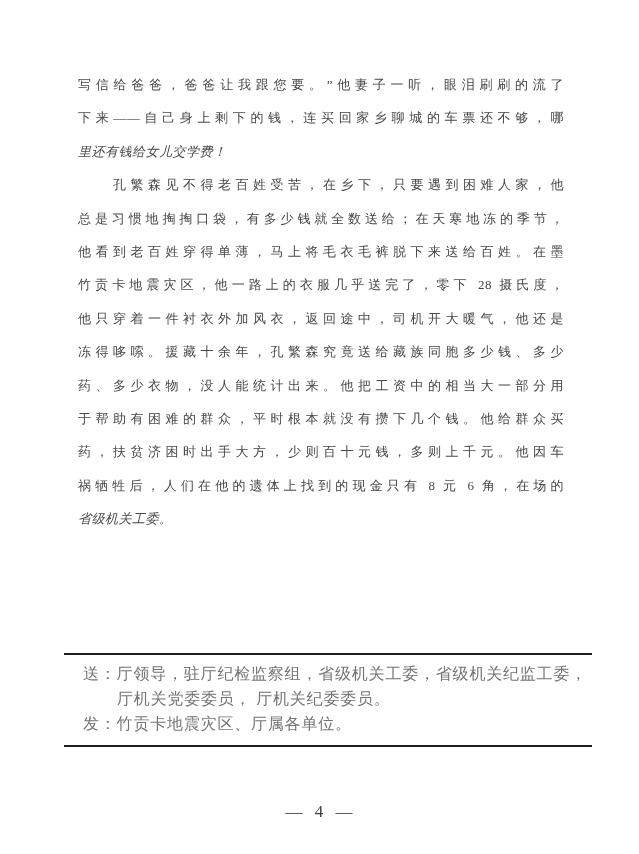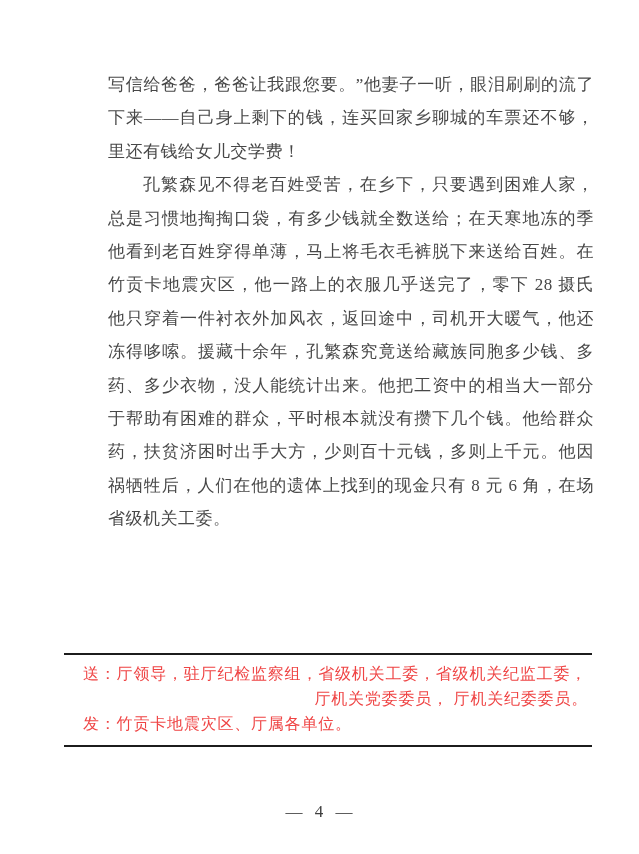--- a/index.html
+++ b/index.html
@@ -15,59 +15,59 @@
     overflow: hidden;
     font-family: "Liberation Serif", "DejaVu Serif", serif;
     color: #474747;
   }
   
   .body-text {
     position: absolute;
     left: 78px;
     top: 68px;
     width: 486px;
-    font-size: 17px;
+    font-size: 13px;
     line-height: 33.4px;
     letter-spacing: 0.5px;
-    margin-left: 30px;
   }
   .line {
     height: 33.4px;
     overflow: hidden;
     white-space: normal;
   }
   .line.j {
     text-align: justify;
     text-align-last: justify;
     text-justify: inter-character;
   }
   .line.last {
     text-align: right;
     text-align-last: left;
+    font-style: italic;
   }
   .line.indent {
     text-indent: 35px;
   }
   
   .dist {
     position: absolute;
     left: 64px;
     top: 653px;
     width: 528px;
     box-sizing: border-box;
     border-top: 2px solid #1c1c1c;
     border-bottom: 2px solid #1c1c1c;
     padding: 6px 4px 9px 19px;
     font-size: 16px;
     line-height: 25px;
     letter-spacing: 0.8px;
-    color: #ef4444;
+    color: #737373;
   }
   .dist-row { white-space: nowrap; overflow: hidden; }
-  .dist-cont { padding-left: 34px; text-align: right; }
+  .dist-cont { padding-left: 34px; }
   
   .page-number {
     position: absolute;
     top: 802px;
     left: 0;
     width: 100%;
     text-align: center;
     font-size: 17px;
     letter-spacing: 1px;
     word-spacing: 6px;

